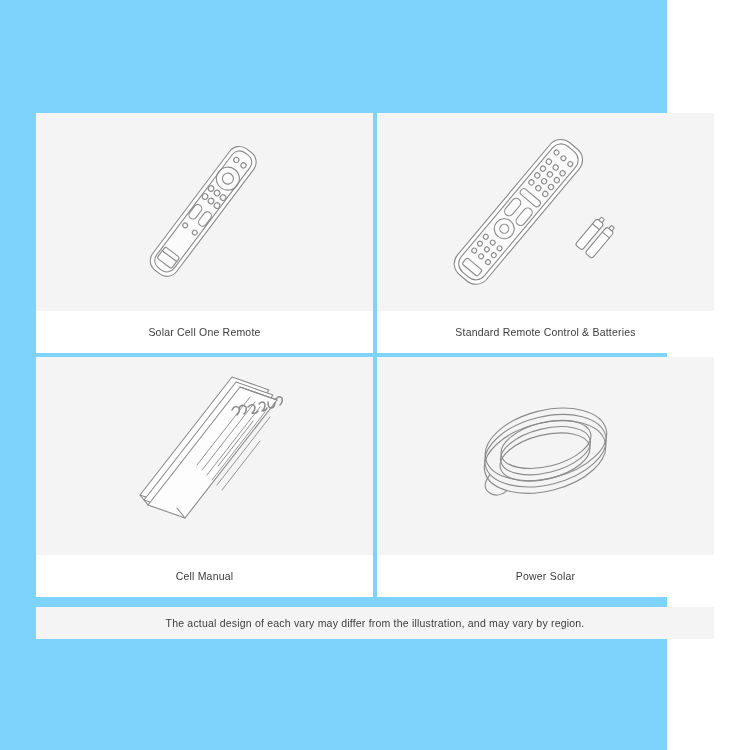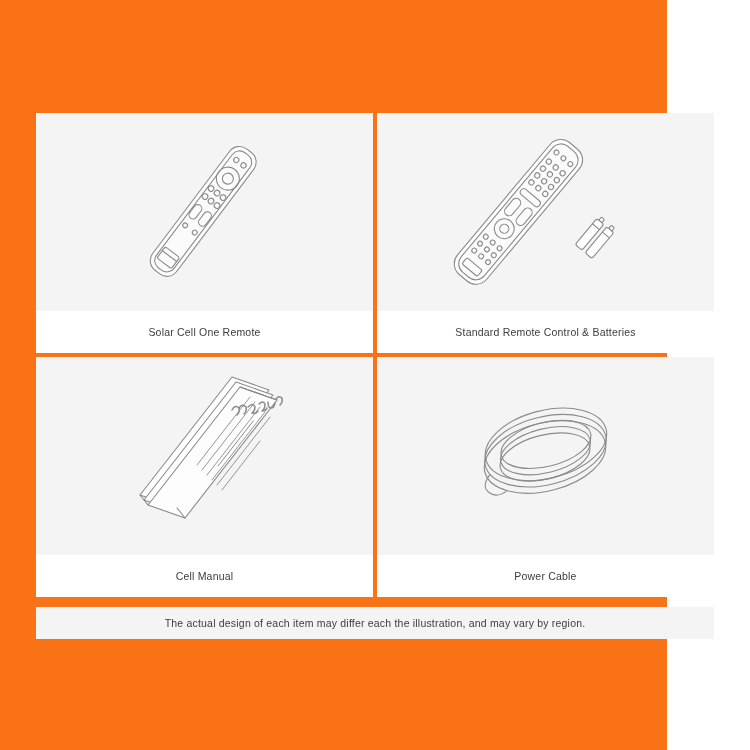--- a/index.html
+++ b/index.html
@@ -11,21 +11,21 @@
     height: 750px;
     background: #ffffff;
     font-family: "Liberation Sans", sans-serif;
     color: #3b3b3b;
     overflow: hidden;
   }
   .page {
     width: 667px;
     height: 750px;
     position: relative;
-    background: #f97316;
+    background: #7dd3fc;
     box-sizing: border-box;
   }
   .grid {
     position: absolute;
     left: 36px;
     top: 113px;
     width: 678px;
     display: flex;
     flex-wrap: wrap;
     gap: 4px 4px;
@@ -234,20 +234,20 @@
               <ellipse cx="170" cy="94" rx="62" ry="34"></ellipse>
               <ellipse cx="170" cy="94" rx="46" ry="22"></ellipse>
               <ellipse cx="172" cy="88" rx="62" ry="34"></ellipse>
               <ellipse cx="172" cy="88" rx="46" ry="22"></ellipse>
 
               <path d="M110 104 q-12 10 -4 18 q6 6 16 2"></path>
             </g>
           </g>
         </svg>
       </div>
-      <div class="caption">Power Cable</div>
+      <div class="caption">Power Solar</div>
     </div>
 
   </div>
 
-  <div class="note">The actual design of each item may differ each the illustration, and may vary by region.</div>
+  <div class="note">The actual design of each vary may differ from the illustration, and may vary by region.</div>
 
 </div>
 
 </body></html>

